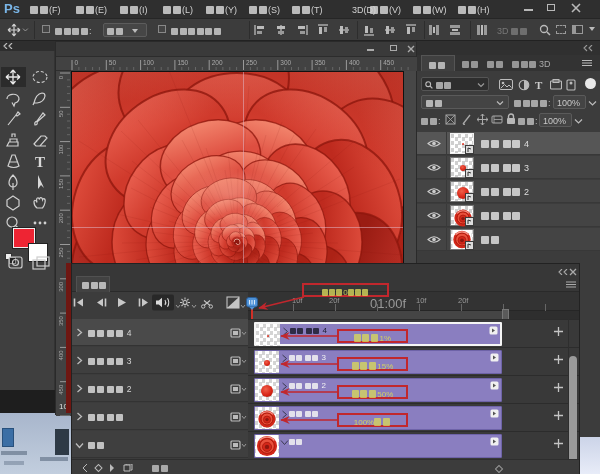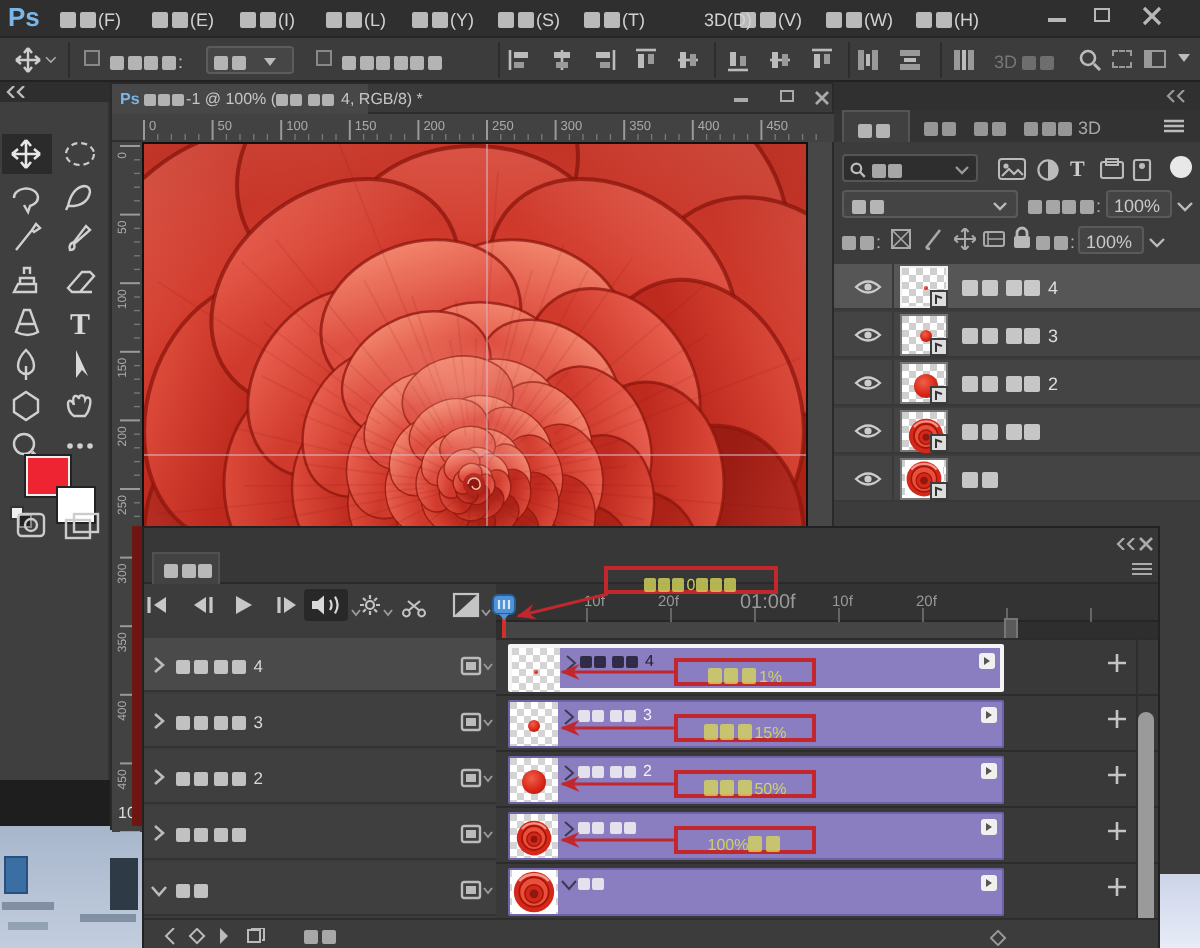--- a/index.html
+++ b/index.html
@@ -194,21 +194,20 @@
 <div class="ab" style="left:0;top:390px;width:71px;height:23px;background:#1e1e1e"></div>
 <div class="ab" style="left:0;top:413px;width:71px;height:61px;background:linear-gradient(180deg,#a8b6cc,#c2cede)">
 <div class="ab" style="left:2px;top:15px;width:12px;height:19px;background:#3b6ea5;border:1px solid #28507c"></div>
 <div class="ab" style="left:55px;top:16px;width:14px;height:26px;background:#2e3a46"></div>
 <div class="ab" style="left:1px;top:38px;width:26px;height:4px;background:#5a6a80;opacity:.6"></div>
 <div class="ab" style="left:40px;top:44px;width:28px;height:4px;background:#5a6a80;opacity:.6"></div>
 <div class="ab" style="left:4px;top:48px;width:20px;height:4px;background:#6a7a90;opacity:.5"></div>
 </div>
 <div class="ab" style="left:55px;top:41px;width:362px;height:374px;background:#474747;border:1px solid #2a2a2a">
 <div class="ab" style="left:0;top:0;width:360px;height:15px;background:#3a3a3a;border-bottom:1px solid #2c2c2c">
-<div class="ab tx" style="left:0;top:0;width:128px;height:15px;background:#474747;color:#c6c6c6;font-size:8px;padding:3px 0 0 4px"><span style="color:#7ab6e8;font-weight:bold;font-size:8px">Ps</span> <i class="c7"></i><i class="c7"></i><i class="c7"></i>-1 @ 100% (<i class="c7"></i><i class="c7"></i> <i class="c7"></i><i class="c7"></i> 4, RGB/8) *</div>
 <span class="ab" style="left:311px;top:7px;width:7px;height:2px;background:#aaa"></span>
 <span class="ab" style="left:334px;top:3px;width:7px;height:6px;border:1.3px solid #aaa"></span>
 <svg class="ab" style="left:351px;top:3px" width="8" height="8">
         <path d="M1 1 L7 7 M7 1 L1 7" stroke="#aaa" stroke-width="1.4"></path>
       </svg>
 </div>
 <div class="ab" style="left:0;top:15px;width:362px;height:14px;background:#424242;border-bottom:1px solid #2e2e2e"></div>
 <svg class="ab" style="left:15px;top:15px" width="347" height="14">
 <rect width="347" height="14" fill="#424242"></rect>
 <line x1="1.0" y1="3" x2="1.0" y2="13" stroke="#9a9a9a" stroke-width="1"></line>
@@ -758,21 +757,21 @@
 <rect x="155" y="5" width="12" height="11" fill="none" stroke="#c4c4c4" stroke-width="1.1"></rect>
 <path d="M155 16 L167 5 L167 16 z" fill="#c4c4c4"></path>
 <path d="M104 13 l2 2.5 l2 -2.5" fill="none" stroke="#999" stroke-width="1"></path>
 <path d="M120 13 l2 2.5 l2 -2.5" fill="none" stroke="#999" stroke-width="1"></path>
 <path d="M169 13 l2 2.5 l2 -2.5" fill="none" stroke="#999" stroke-width="1"></path>
 </svg>
 </div>
 <div class="ab" style="left:176px;top:28px;width:333px;height:19px;background:#333;border-bottom:1px solid #262626"></div>
 <span class="ab tx" style="left:220px;top:32px;font-size:7.5px;color:#999">10f</span>
 <span class="ab tx" style="left:257px;top:32px;font-size:7.5px;color:#999">20f</span>
-<span class="ab tx" style="left:298px;top:32px;font-size:10px;color:#999">01:00f</span>
+<span class="ab tx" style="left:298px;top:32px;font-size:13px;color:#999">01:00f</span>
 <span class="ab tx" style="left:344px;top:32px;font-size:7.5px;color:#999">10f</span>
 <span class="ab tx" style="left:386px;top:32px;font-size:7.5px;color:#999">20f</span>
 <span class="ab" style="left:179px;top:40px;width:1px;height:7px;background:#666"></span>
 <span class="ab" style="left:221px;top:40px;width:1px;height:7px;background:#666"></span>
 <span class="ab" style="left:263px;top:40px;width:1px;height:7px;background:#666"></span>
 <span class="ab" style="left:305px;top:40px;width:1px;height:7px;background:#666"></span>
 <span class="ab" style="left:347px;top:40px;width:1px;height:7px;background:#666"></span>
 <span class="ab" style="left:389px;top:40px;width:1px;height:7px;background:#666"></span>
 <span class="ab" style="left:431px;top:40px;width:1px;height:7px;background:#666"></span>
 <span class="ab" style="left:473px;top:40px;width:1px;height:7px;background:#666"></span>

